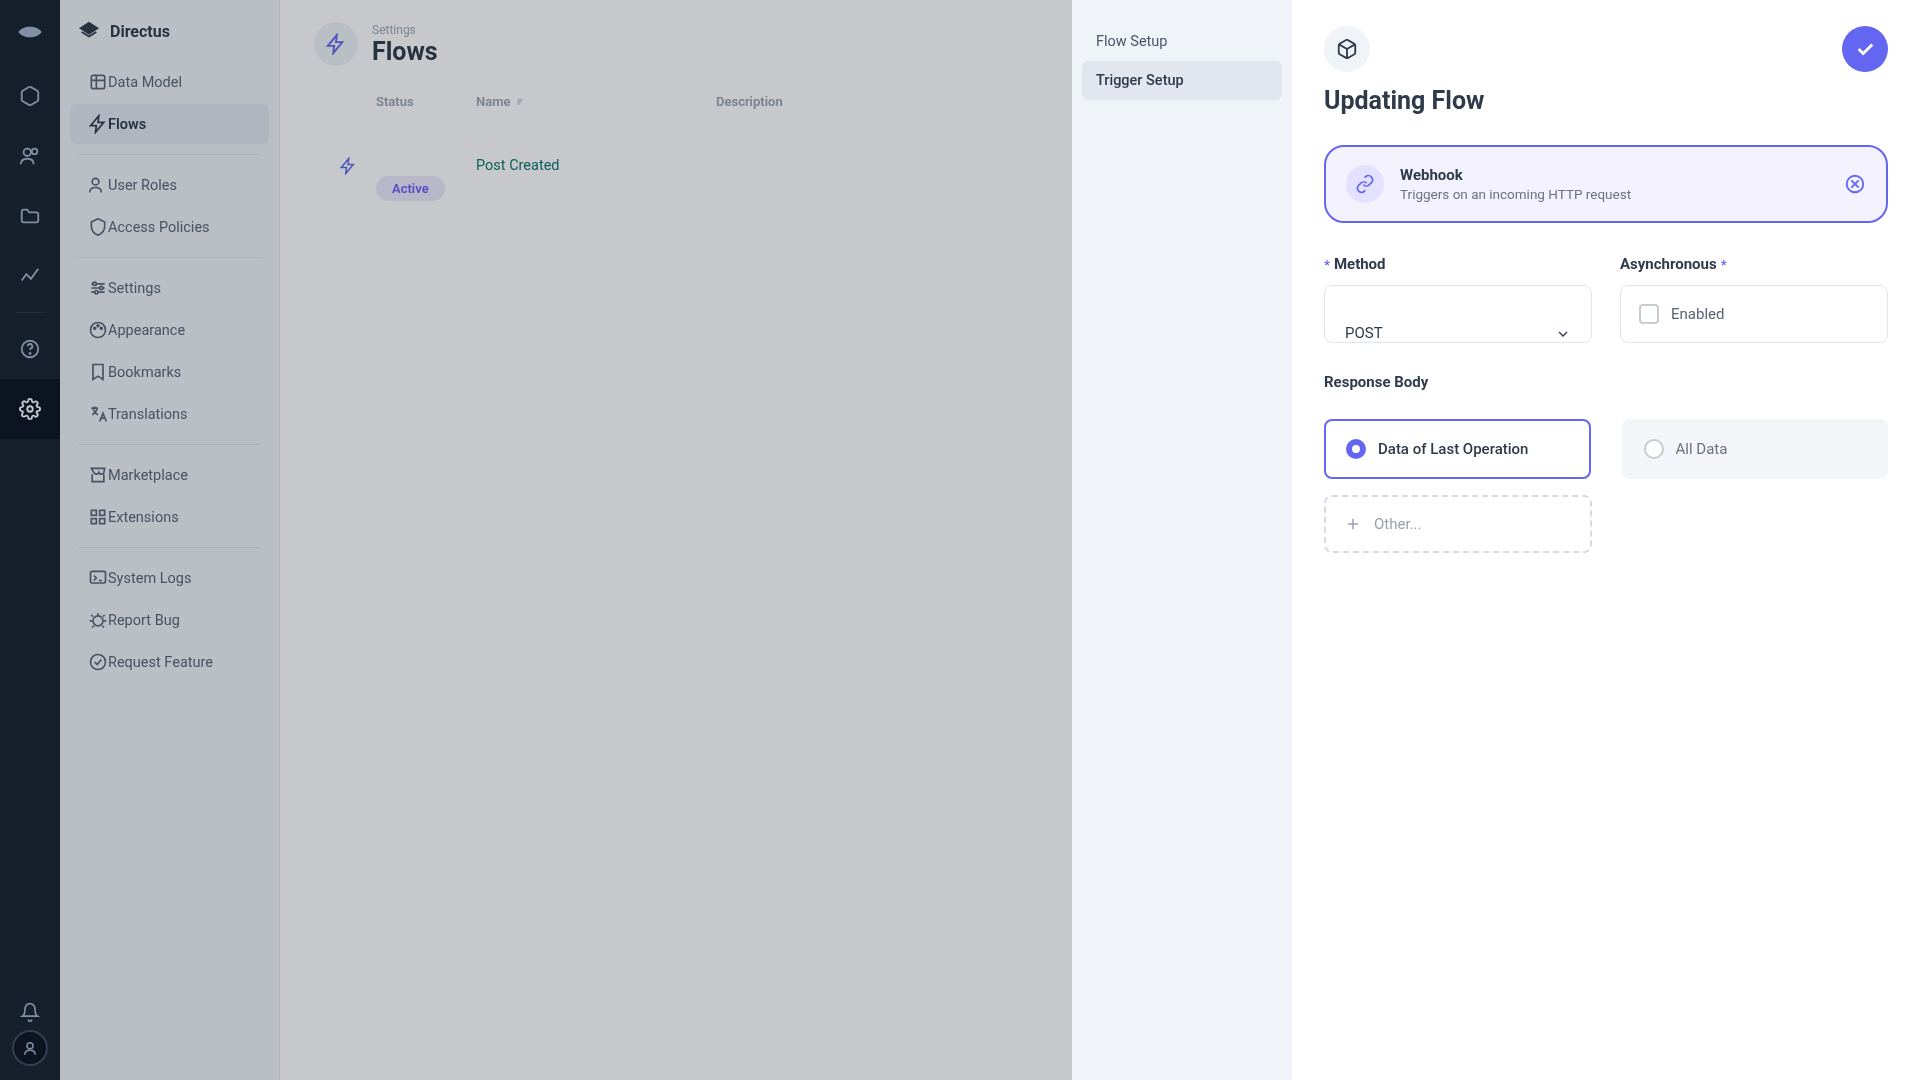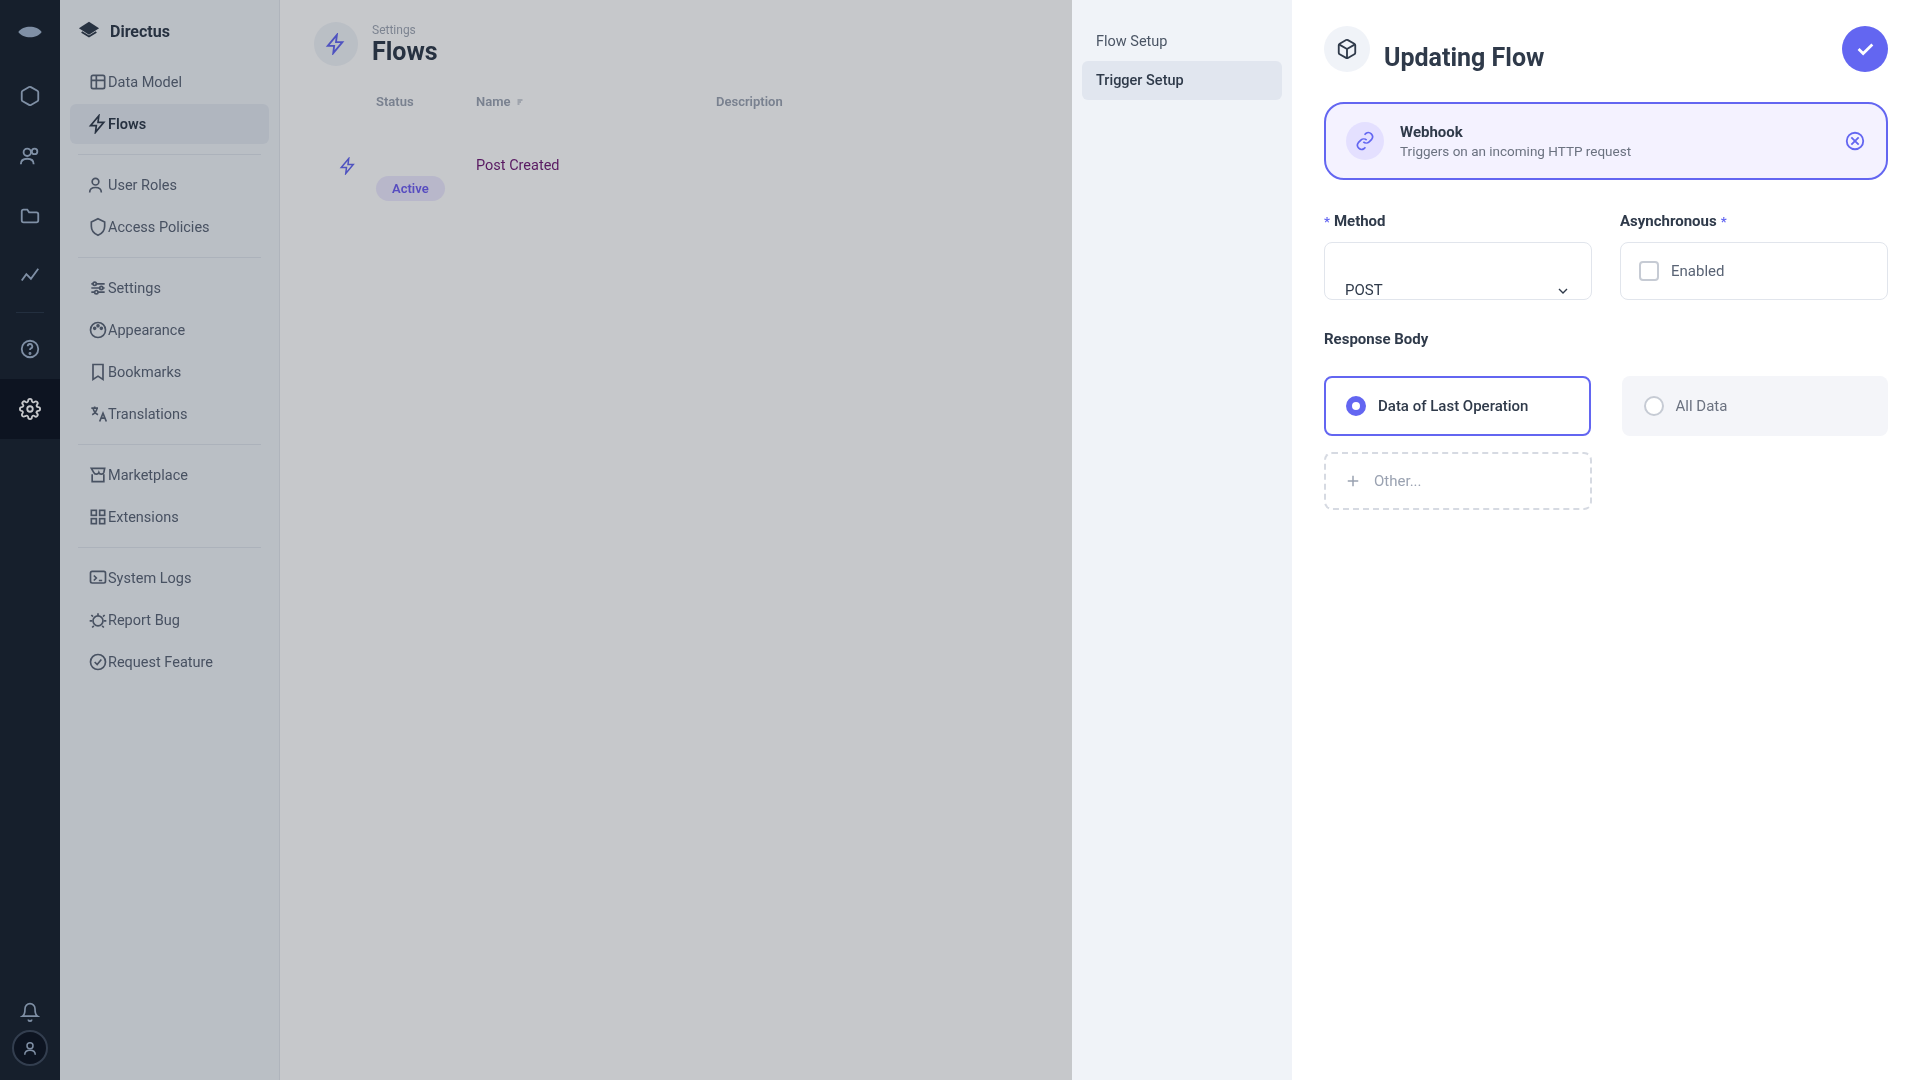--- a/index.html
+++ b/index.html
@@ -69,21 +69,21 @@
       cursor:pointer; color:#2f3a4a;
     }
     .list-headers { display:flex; gap:0; padding: 0 6px 10px; font-size:13px; color:#9aa2b1; font-weight:600; }
     .col-flow-icon { width: 56px; }
     .col-status { width: 100px; }
     .col-name { width: 240px; display:flex;align-items:center;gap:4px; }
     .col-desc { flex:1; }
     .list-row { display:flex; align-items:center; padding: 14px 6px; border-top:1px solid transparent; }
     .row-icon { width:56px; display:flex;align-items:center;justify-content:center;color:#6366f1; }
     .status-pill { background:#ede9fe; color:#6d5cf1; padding:5px 16px; border-radius:999px; font-weight:600; font-size:13px; }
-    .row-name { width:240px; padding-left:0; font-size:14.5px; color:#701a75; }
+    .row-name { width:240px; padding-left:0; font-size:14.5px; color:#0f766e; }
     .col-status-cell { width:100px;margin-top:44px; }
 
     
     .dim {
       position:absolute; inset:0;
       background: rgba(17,24,39,0.24);
       z-index: 5;
     }
 
     
@@ -97,21 +97,21 @@
     }
     .drawer-nav {
       width: 220px;
       background: #f0f3f8;
       padding: 22px 10px;
     }
     .drawer-nav-item { padding: 11px 14px; border-radius: 6px; font-size:14.5px; color:#4b5565; cursor:pointer; }
     .drawer-nav-item.active { background:#e1e6ef; color:#2f3a4a; font-weight:500; }
     .drawer-body { flex:1; padding: 26px 32px; position:relative; overflow-y:auto; }
 
-    .drawer-header { display:flex; align-items:flex-end; gap:14px; margin-bottom: 30px; }
+    .drawer-header { display:flex; align-items:flex-start; gap:14px; margin-bottom: 30px; flex-direction: column; }
     .drawer-header-icon { width:46px;height:46px;border-radius:50%;background:#f0f3f8;display:flex;align-items:center;justify-content:center;color:#2f3a4a; }
     .drawer-title { font-size:25px; font-weight:700; }
     .drawer-confirm {
       position:absolute; right: 32px; top: 26px;
       width: 46px; height: 46px; border-radius: 50%;
       background: #6366f1; color:#fff;
       display:flex;align-items:center;justify-content:center; cursor:pointer;
     }
 
     .trigger-card {

